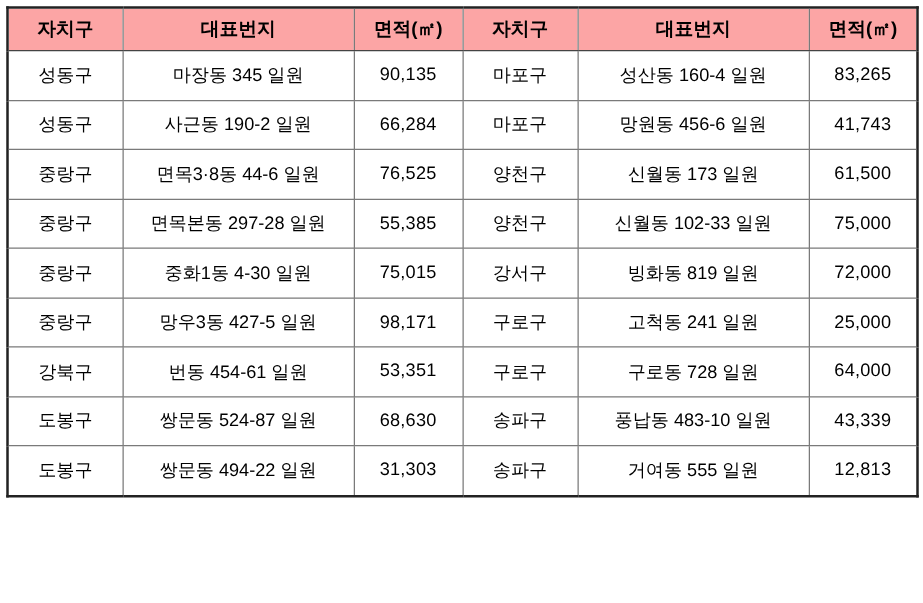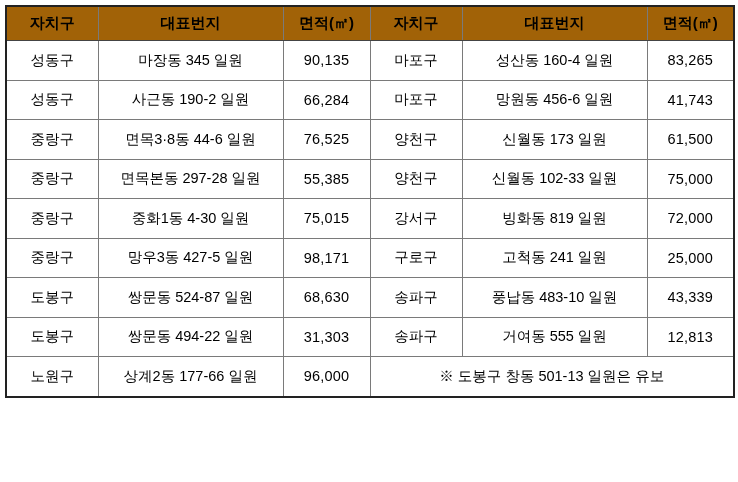--- a/index.html
+++ b/index.html
@@ -27,21 +27,21 @@
     border: 1px solid #7a7a7a;
     text-align: center;
     vertical-align: middle;
     font-size: 14.5px;
     height: 38.5px;
     padding: 0 2px;
     white-space: nowrap;
     overflow: hidden;
   }
   table.data-table thead th {
-    background: #a16207;
+    background: #fca5a5;
     font-weight: bold;
     font-size: 15px;
     height: 33px;
     border-top: 2px solid #222;
     border-bottom: 1.5px solid #444;
   }
   table.data-table tbody tr:last-child td {
     border-bottom: 2px solid #222;
   }
   
@@ -134,41 +134,43 @@
 
       <tr>
         <td class="edge-left">중랑구</td>
         <td>망우3동 427-5 일원</td>
         <td class="num">98,171</td>
         <td>구로구</td>
         <td>고척동 241 일원</td>
         <td class="num edge-right">25,000</td>
       </tr>
 
+      <tr>
+        <td class="edge-left">강북구</td>
+        <td>번동 454-61 일원</td>
+        <td class="num">53,351</td>
+        <td>구로구</td>
+        <td>구로동 728 일원</td>
+        <td class="num edge-right">64,000</td>
+      </tr>
 
       <tr>
         <td class="edge-left">도봉구</td>
         <td>쌍문동 524-87 일원</td>
         <td class="num">68,630</td>
         <td>송파구</td>
         <td>풍납동 483-10 일원</td>
         <td class="num edge-right">43,339</td>
       </tr>
 
       <tr>
         <td class="edge-left">도봉구</td>
         <td>쌍문동 494-22 일원</td>
         <td class="num">31,303</td>
         <td>송파구</td>
         <td>거여동 555 일원</td>
         <td class="num edge-right">12,813</td>
       </tr>
 
-      <tr>
-        <td class="edge-left">노원구</td>
-        <td>상계2동 177-66 일원</td>
-        <td class="num">96,000</td>
-        <td class="note-cell edge-right" colspan="3">※ 도봉구 창동 501-13 일원은 유보</td>
-      </tr>
 
     </tbody>
   </table>
 </div>
 
 </body></html>

